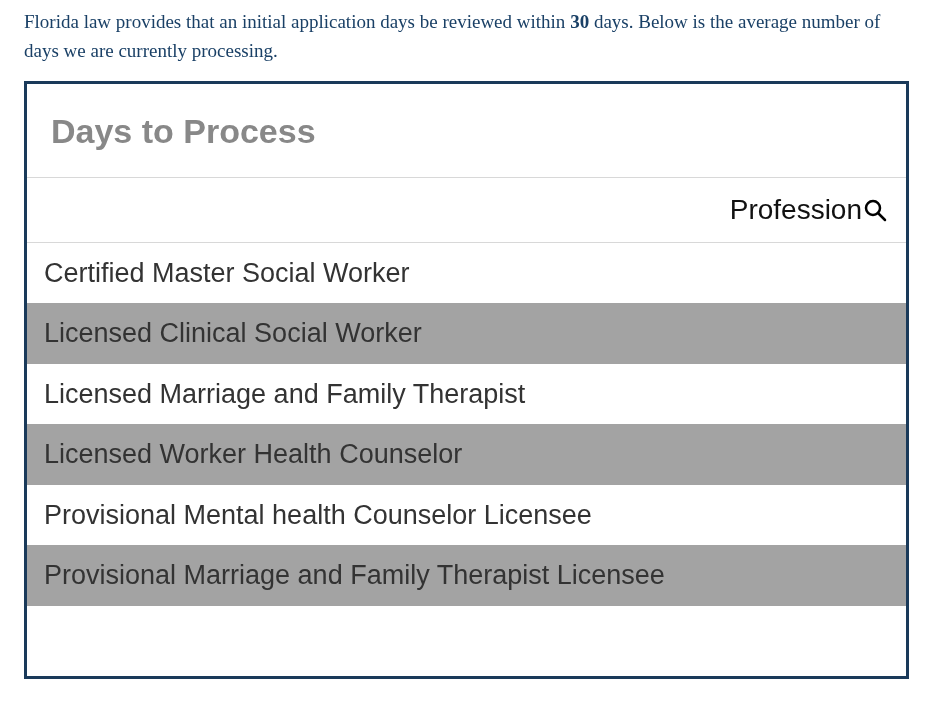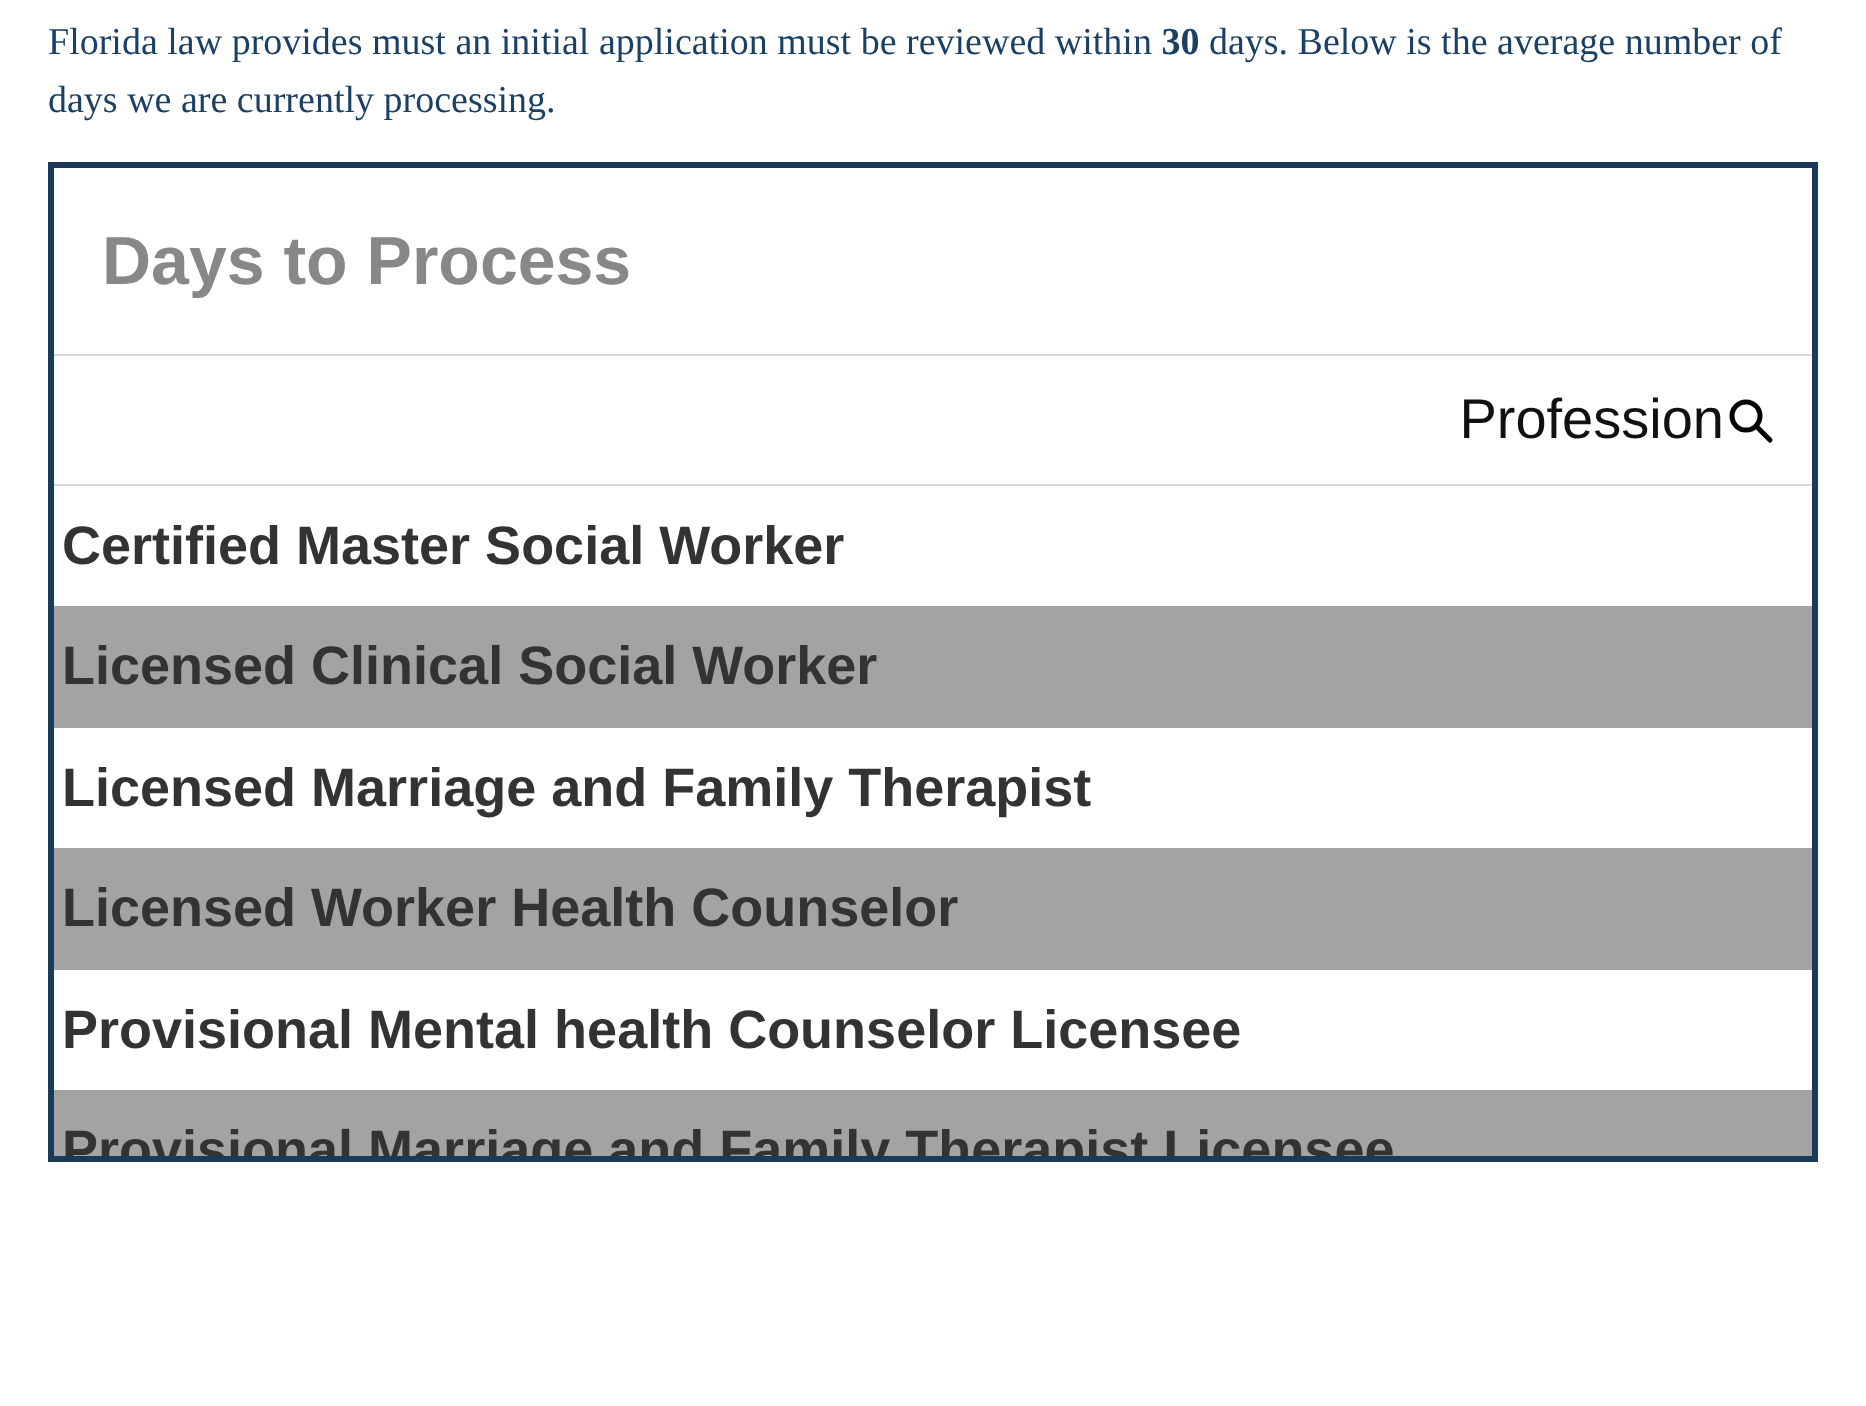--- a/index.html
+++ b/index.html
@@ -23,21 +23,21 @@
     }
     .intro-text .bold-days {
       font-weight: bold;
       text-align: center;
     }
     .widget-container {
       margin: 0 24px 0 24px;
       border: 3px solid #1a3a5a;
       background: #ffffff;
       overflow: hidden;
-      height: 500px;
+      height: 598px;
     }
     .widget-title {
       font-family: -apple-system, BlinkMacSystemFont, 'Segoe UI', Arial, sans-serif;
       font-size: 34px;
       font-weight: 700;
       color: #888888;
       padding: 28px 24px 26px 24px;
     }
     .column-header-row {
       display: flex;
@@ -65,38 +65,38 @@
       width: 24px;
       height: 24px;
     }
     .rows {
       display: flex;
       flex-direction: column;
     }
     .row {
       font-family: -apple-system, BlinkMacSystemFont, 'Segoe UI', Arial, sans-serif;
       font-size: 27px;
-      font-weight: 700;
+      font-weight: 400;
       color: #333333;
-      padding: 12px 4px;
+      padding: 12px 17px;
       line-height: 1.35;
       cursor: pointer;
     }
     .row.odd {
       background: #ffffff;
     }
     .row.even {
       background: #a3a3a3;
     }
   </style>
 </head>
 <body>
 
 <div class="intro-text">
-  <span>Florida law provides must an initial application must be reviewed within </span><span class="bold-days">30</span><span> days. Below is the average number of days we are currently processing.</span>
+  <span>Florida law provides that an initial application days be reviewed within </span><span class="bold-days">30</span><span> days. Below is the average number of days we are currently processing.</span>
 </div>
 
 <div class="widget-container">
   <div class="widget-title">Days to Process</div>
 
   <div class="column-header-row">
     <div class="column-header-label">Profession</div>
     <div class="search-icon-wrap">
       <svg viewBox="0 0 24 24" fill="none" stroke="#000000" stroke-width="2.5" stroke-linecap="round" stroke-linejoin="round">
         <circle cx="10" cy="10" r="7"></circle>

